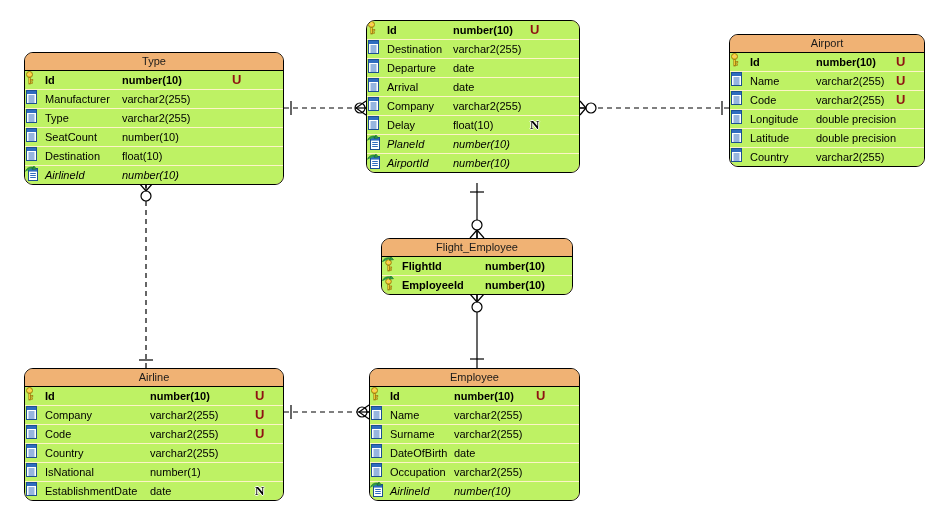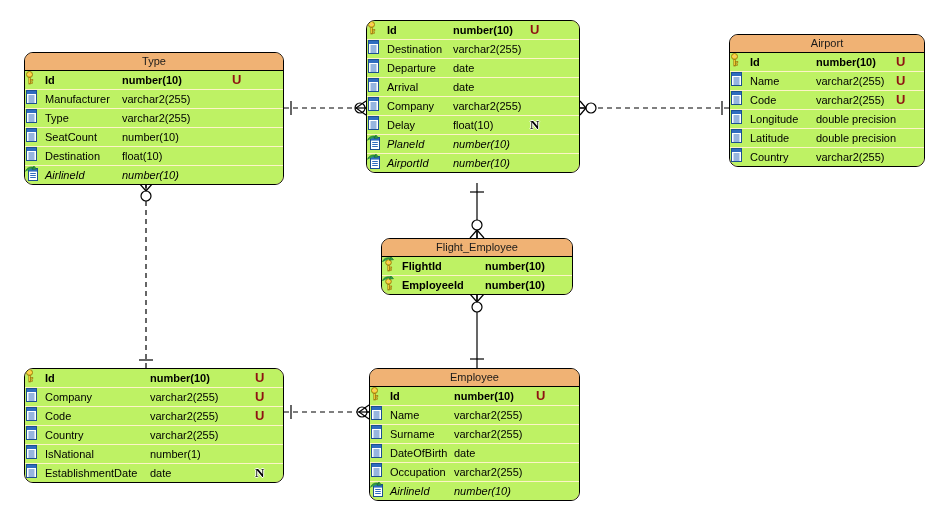--- a/index.html
+++ b/index.html
@@ -491,20 +491,21 @@
               <rect x="7.4" y="12.2" width="1.9" height="1.2" fill="#ffd83b" stroke="#9a7a10" stroke-width="0.7"></rect>
               <path d="M0.5 5.0 C1.5 1.0 5.5 0.2 8.5 0.9 L7.2 3.1 L11.5 2.7 L8.8 -0.5 L8.0 1.6" fill="#2e9e46" stroke="#17682b" stroke-width="0.6" stroke-linejoin="round"></path>
             </svg>
           </span>
           <span class="attr-name">EmployeeId</span>
           <span class="attr-type" style="left: 103px;">number(10)</span>
         </div>
       </div>
     </div>
     <div class="entity" style="left: 24px; top: 368px; width: 260px;">
+      <div class="entity-header">Airline</div>
       <div class="attr-list">
         <div class="attr-row pk">
           <span class="attr-icon">
             <svg width="13" height="14" viewBox="0 0 13 14">
               <circle cx="4.5" cy="3.5" r="3" fill="#ffd83b" stroke="#9a7a10" stroke-width="1"></circle>
               <circle cx="4.5" cy="3.5" r="1" fill="#f3bc82"></circle>
               <rect x="3.8" y="6" width="1.6" height="7" fill="#ffd83b" stroke="#9a7a10" stroke-width="0.7"></rect>
               <rect x="5.4" y="8.6" width="2.4" height="1.3" fill="#ffd83b" stroke="#9a7a10" stroke-width="0.7"></rect>
               <rect x="5.4" y="11" width="2.0" height="1.3" fill="#ffd83b" stroke="#9a7a10" stroke-width="0.7"></rect>
             </svg>

